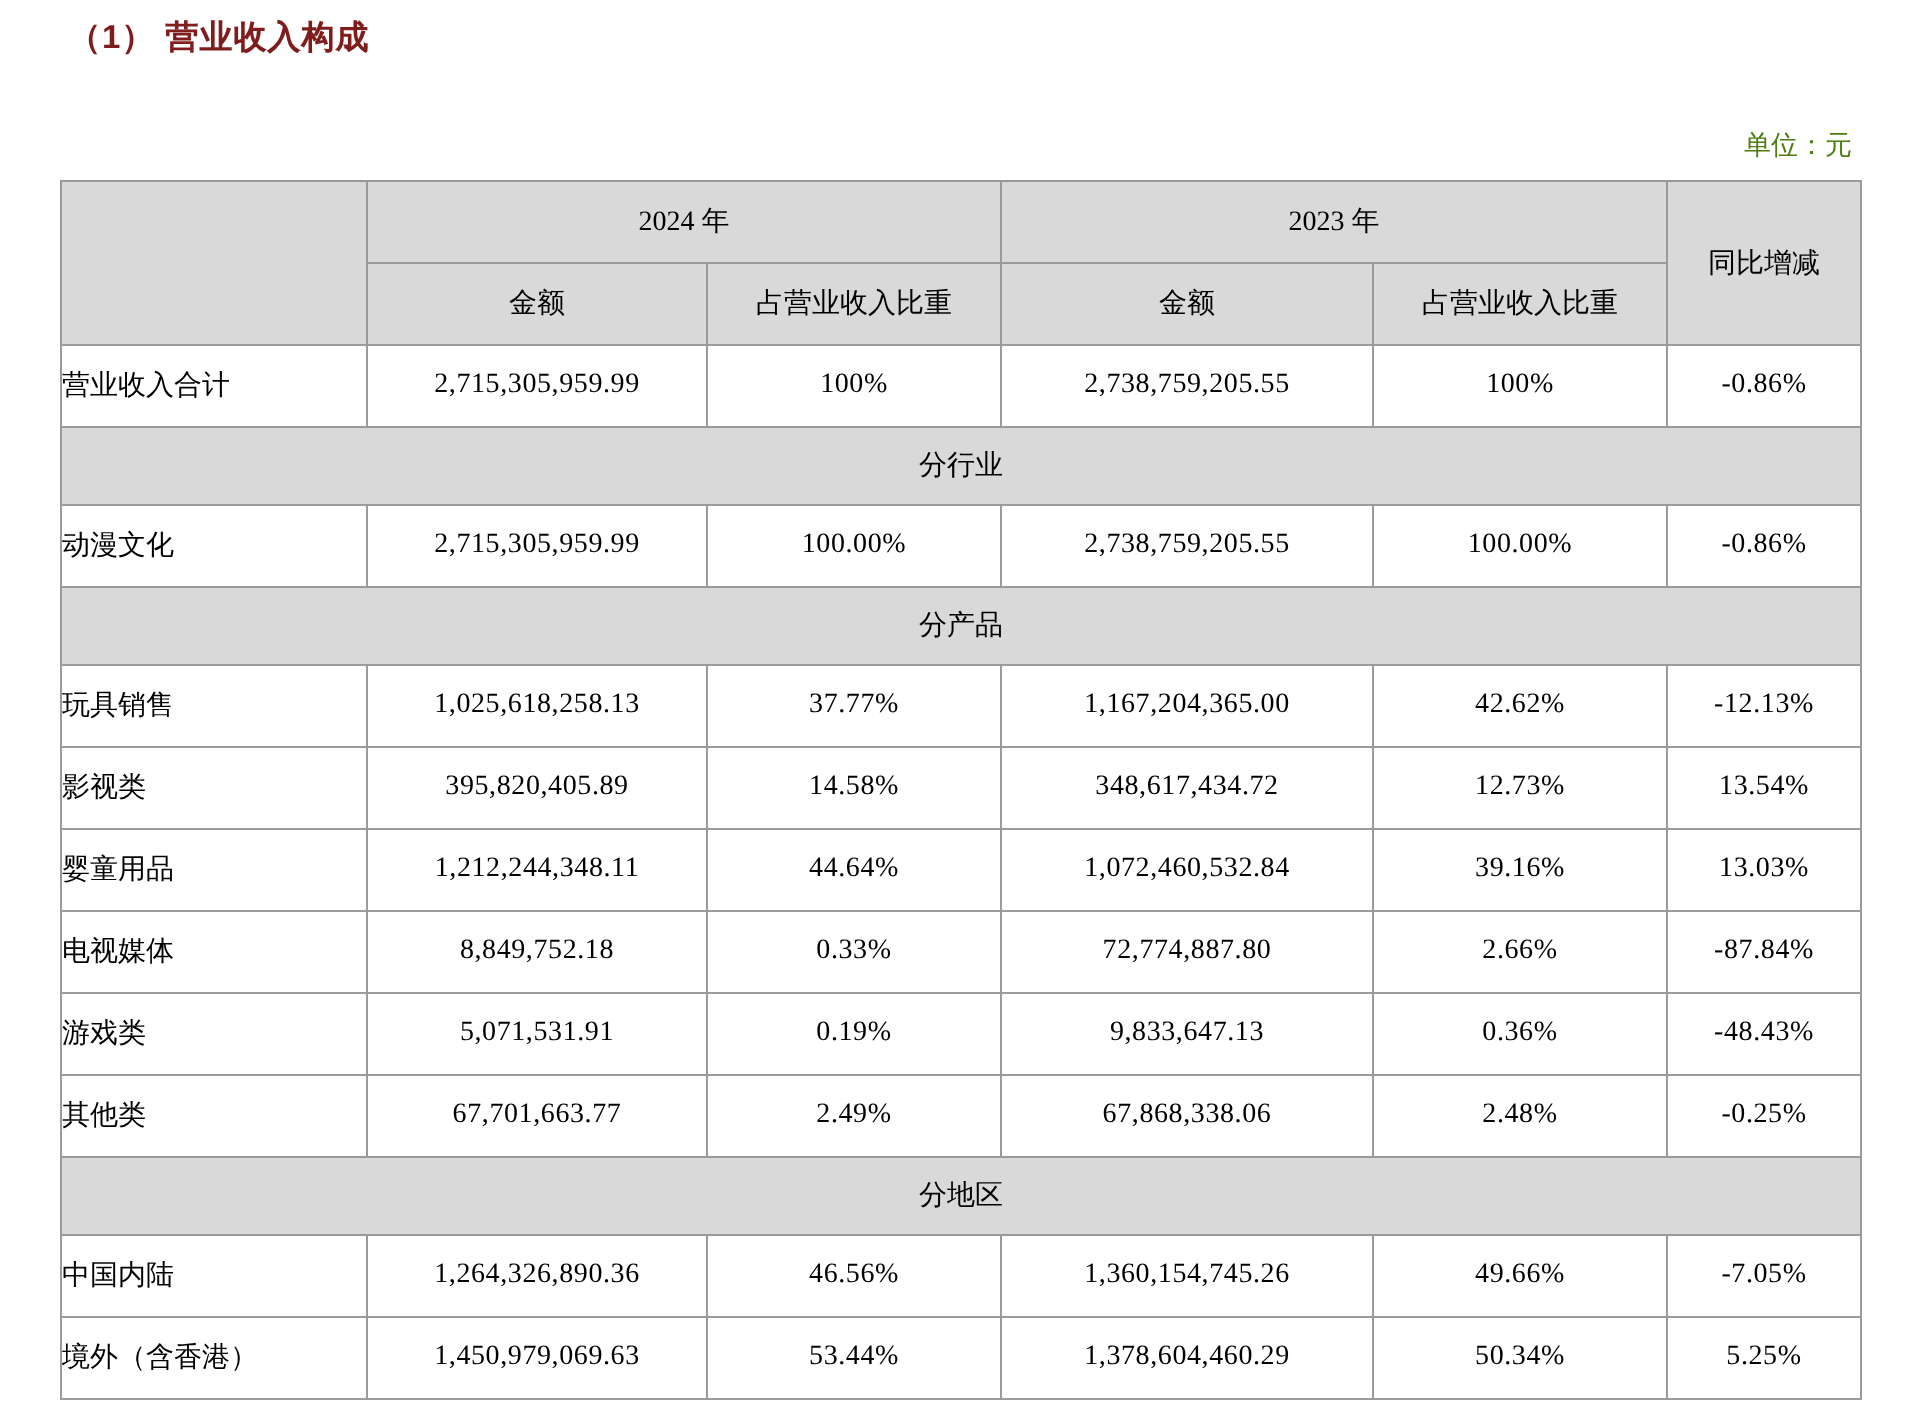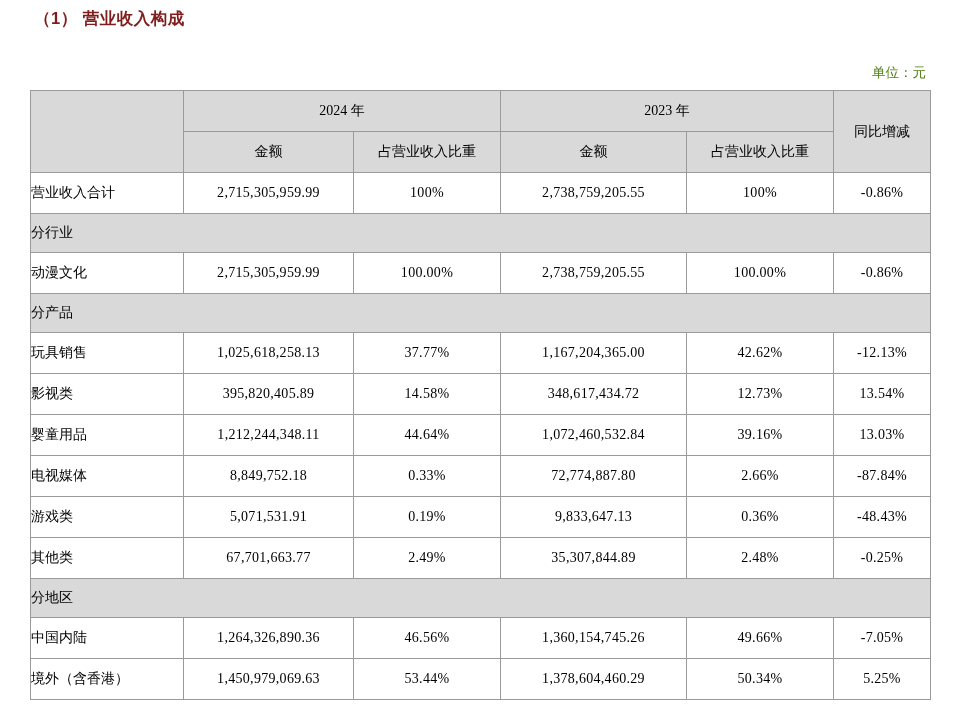--- a/index.html
+++ b/index.html
@@ -72,20 +72,21 @@
     font-family: "Liberation Serif", "DejaVu Serif", serif;
     font-size: 14.5px;
     text-align: center;
     padding-right: 10px;
     height: 40px;
     letter-spacing: 0.3px;
   }
   .group-row td {
     background: #d9d9d9;
     height: 38px;
+    text-align: center;
   }
   .group-label {
     font-family: "Liberation Sans", "DejaVu Sans", sans-serif;
     font-size: 14.5px;
     text-align: left;
     padding-left: 10px;
     background: #d9d9d9;
   }
   col.c1 { width: 153px; }
   col.c2 { width: 170px; }
@@ -186,21 +187,21 @@
           <td class="num">5,071,531.91</td>
           <td class="num">0.19%</td>
           <td class="num">9,833,647.13</td>
           <td class="num">0.36%</td>
           <td class="num">-48.43%</td>
         </tr>
         <tr>
           <td class="rowlabel">其他类</td>
           <td class="num">67,701,663.77</td>
           <td class="num">2.49%</td>
-          <td class="num">35,307,844.89</td>
+          <td class="num">67,868,338.06</td>
           <td class="num">2.48%</td>
           <td class="num">-0.25%</td>
         </tr>
         <tr class="group-row">
           <td colspan="6" class="group-label">分地区</td>
         </tr>
         <tr>
           <td class="rowlabel">中国内陆</td>
           <td class="num">1,264,326,890.36</td>
           <td class="num">46.56%</td>

